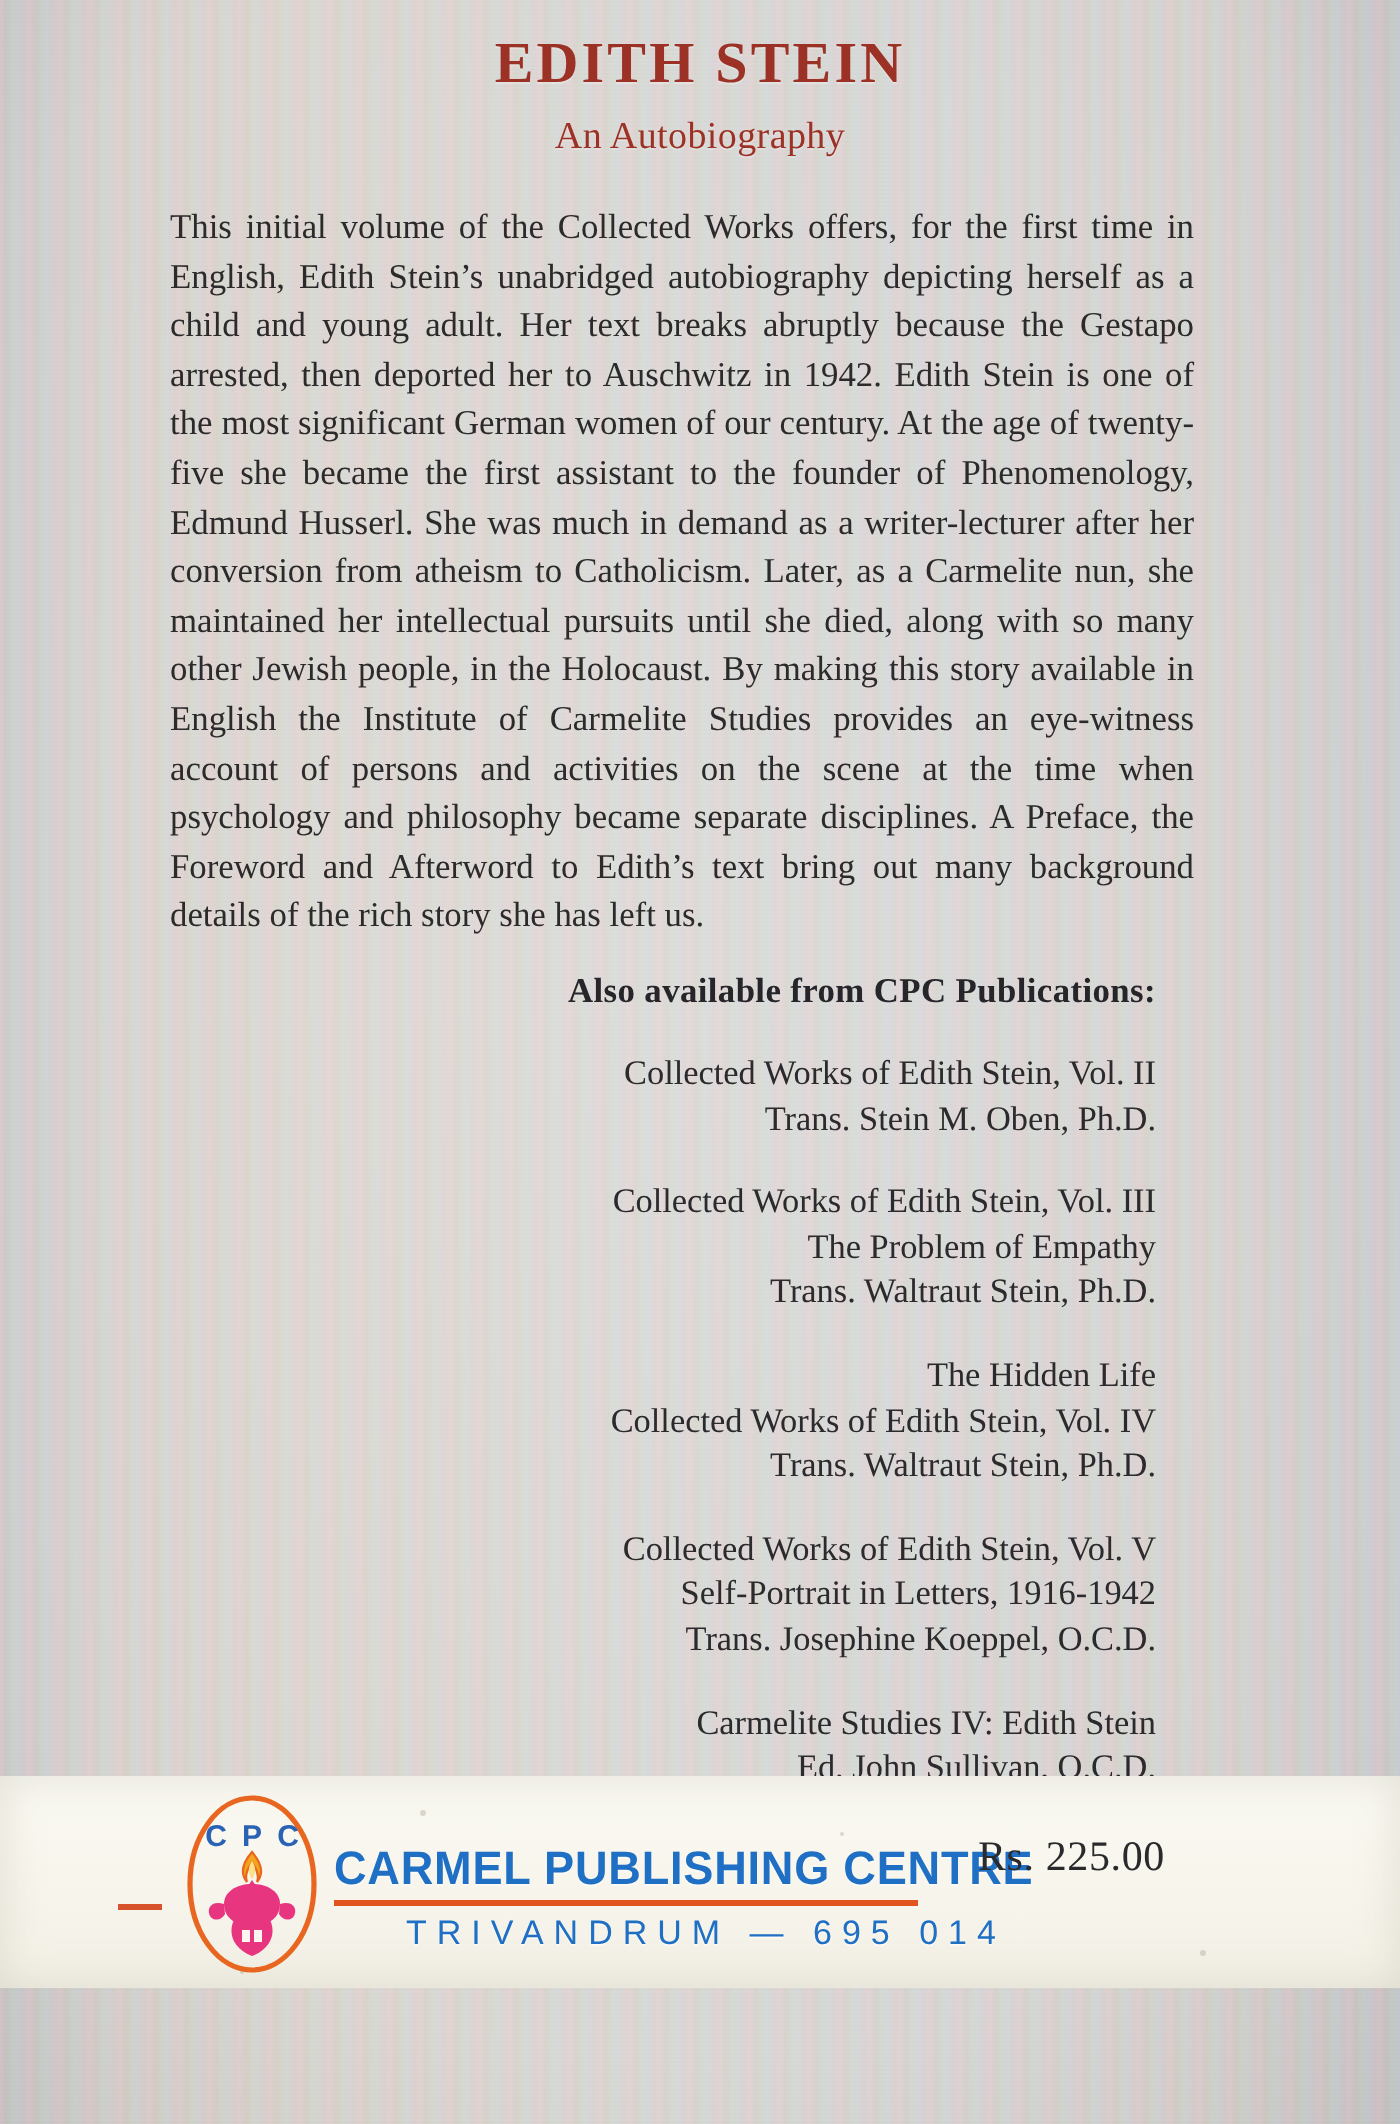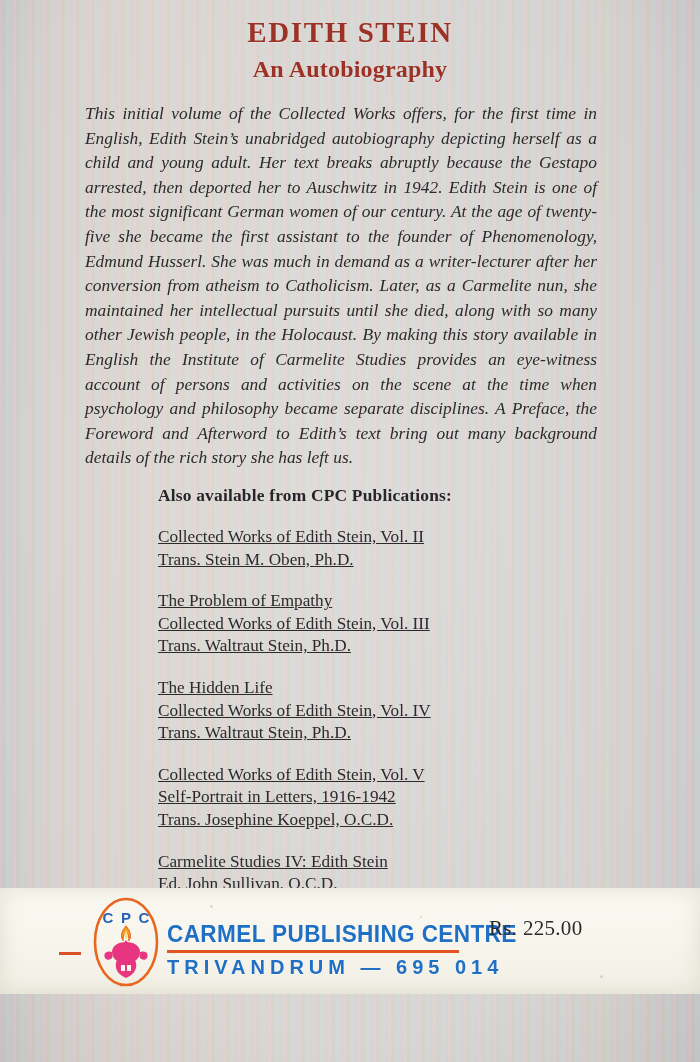--- a/index.html
+++ b/index.html
@@ -87,66 +87,67 @@
     font-family: "Liberation Serif", "DejaVu Serif", serif;
     font-weight: bold;
     font-size: 29px;
     letter-spacing: 1.6px;
     color: #9c3226;
     line-height: 36px;
     text-shadow: 0 1px 0 rgba(255,255,255,0.25);
   }
   .title-sub {
     font-family: "Liberation Serif", "DejaVu Serif", serif;
-    font-weight: bold;
-    font-size: 24px;
+    font-weight: normal;
+    font-size: 19px;
     letter-spacing: 0.2px;
     color: #9c3226;
     line-height: 34px;
     margin-top: 2px;
     text-shadow: 0 1px 0 rgba(255,255,255,0.25);
   }
 
   .blurb {
     position: absolute;
     top: 101px;
     left: 85px;
     width: 512px;
     font-size: 17.4px;
     line-height: 24.6px;
     color: #2c2b2c;
     text-align: justify;
     text-justify: inter-word;
     font-family: "Liberation Serif", "DejaVu Serif", serif;
   }
-  .blurb p { margin: 0; font-style: italic; }
+  .blurb p { margin: 0; }
 
   .also-block {
     position: absolute;
     top: 484px;
     left: 158px;
     width: 420px;
+    text-align: right;
   }
   .also-heading {
     font-size: 17.4px;
     font-weight: bold;
     color: #26252a;
     letter-spacing: 0.2px;
     line-height: 22px;
     margin-bottom: 20px;
     font-family: "Liberation Serif", "DejaVu Serif", serif;
   }
   .book-entry {
     margin-bottom: 19px;
     font-size: 17.2px;
     line-height: 22.6px;
     color: #2b2a2d;
     font-family: "Liberation Serif", "DejaVu Serif", serif;
   }
-  .book-entry .ln { display: block; white-space: nowrap; text-decoration: underline; }
+  .book-entry .ln { display: block; white-space: nowrap; }
 
   
   #publisher-band {
     position: absolute;
     left: 0;
     top: 888px;
     width: 700px;
     height: 106px;
     background: linear-gradient(180deg,#fbfaf3 0%, #f7f5ec 50%, #f3f1e6 100%);
     box-shadow: inset 0 0 22px rgba(180,175,160,0.35);
@@ -187,27 +188,28 @@
   }
   .pub-rule {
     width: 292px;
     height: 3px;
     background: #e2541f;
     margin-top: 3px;
     margin-bottom: 4px;
   }
   .pub-city {
     font-family: "Liberation Sans", "DejaVu Sans", sans-serif;
-    font-weight: bold;
-    font-size: 20px;
+    font-weight: normal;
+    font-size: 17px;
     letter-spacing: 5.0px;
     color: #1f6fc4;
     line-height: 20px;
     white-space: nowrap;
     text-shadow: 0 1px 0 rgba(255,255,255,0.5);
+    margin-left: 36px;
   }
   .price {
     position: absolute;
     left: 489px;
     top: 916px;
     font-family: "Liberation Serif", "DejaVu Serif", serif;
     font-size: 21px;
     color: #2a2a2c;
     letter-spacing: 0.3px;
     white-space: nowrap;
@@ -242,22 +244,22 @@
 
     <div class="also-block">
       <div class="also-heading">Also available from CPC Publications:</div>
 
       <div class="book-entry">
         <span class="ln">Collected Works of Edith Stein, Vol. II</span>
         <span class="ln">Trans. Stein M. Oben, Ph.D.</span>
       </div>
 
       <div class="book-entry">
+        <span class="ln">Collected Works of Edith Stein, Vol. III</span>
         <span class="ln">The Problem of Empathy</span>
-        <span class="ln">Collected Works of Edith Stein, Vol. III</span>
         <span class="ln">Trans. Waltraut Stein, Ph.D.</span>
       </div>
 
       <div class="book-entry">
         <span class="ln">The Hidden Life</span>
         <span class="ln">Collected Works of Edith Stein, Vol. IV</span>
         <span class="ln">Trans. Waltraut Stein, Ph.D.</span>
       </div>
 
       <div class="book-entry">

